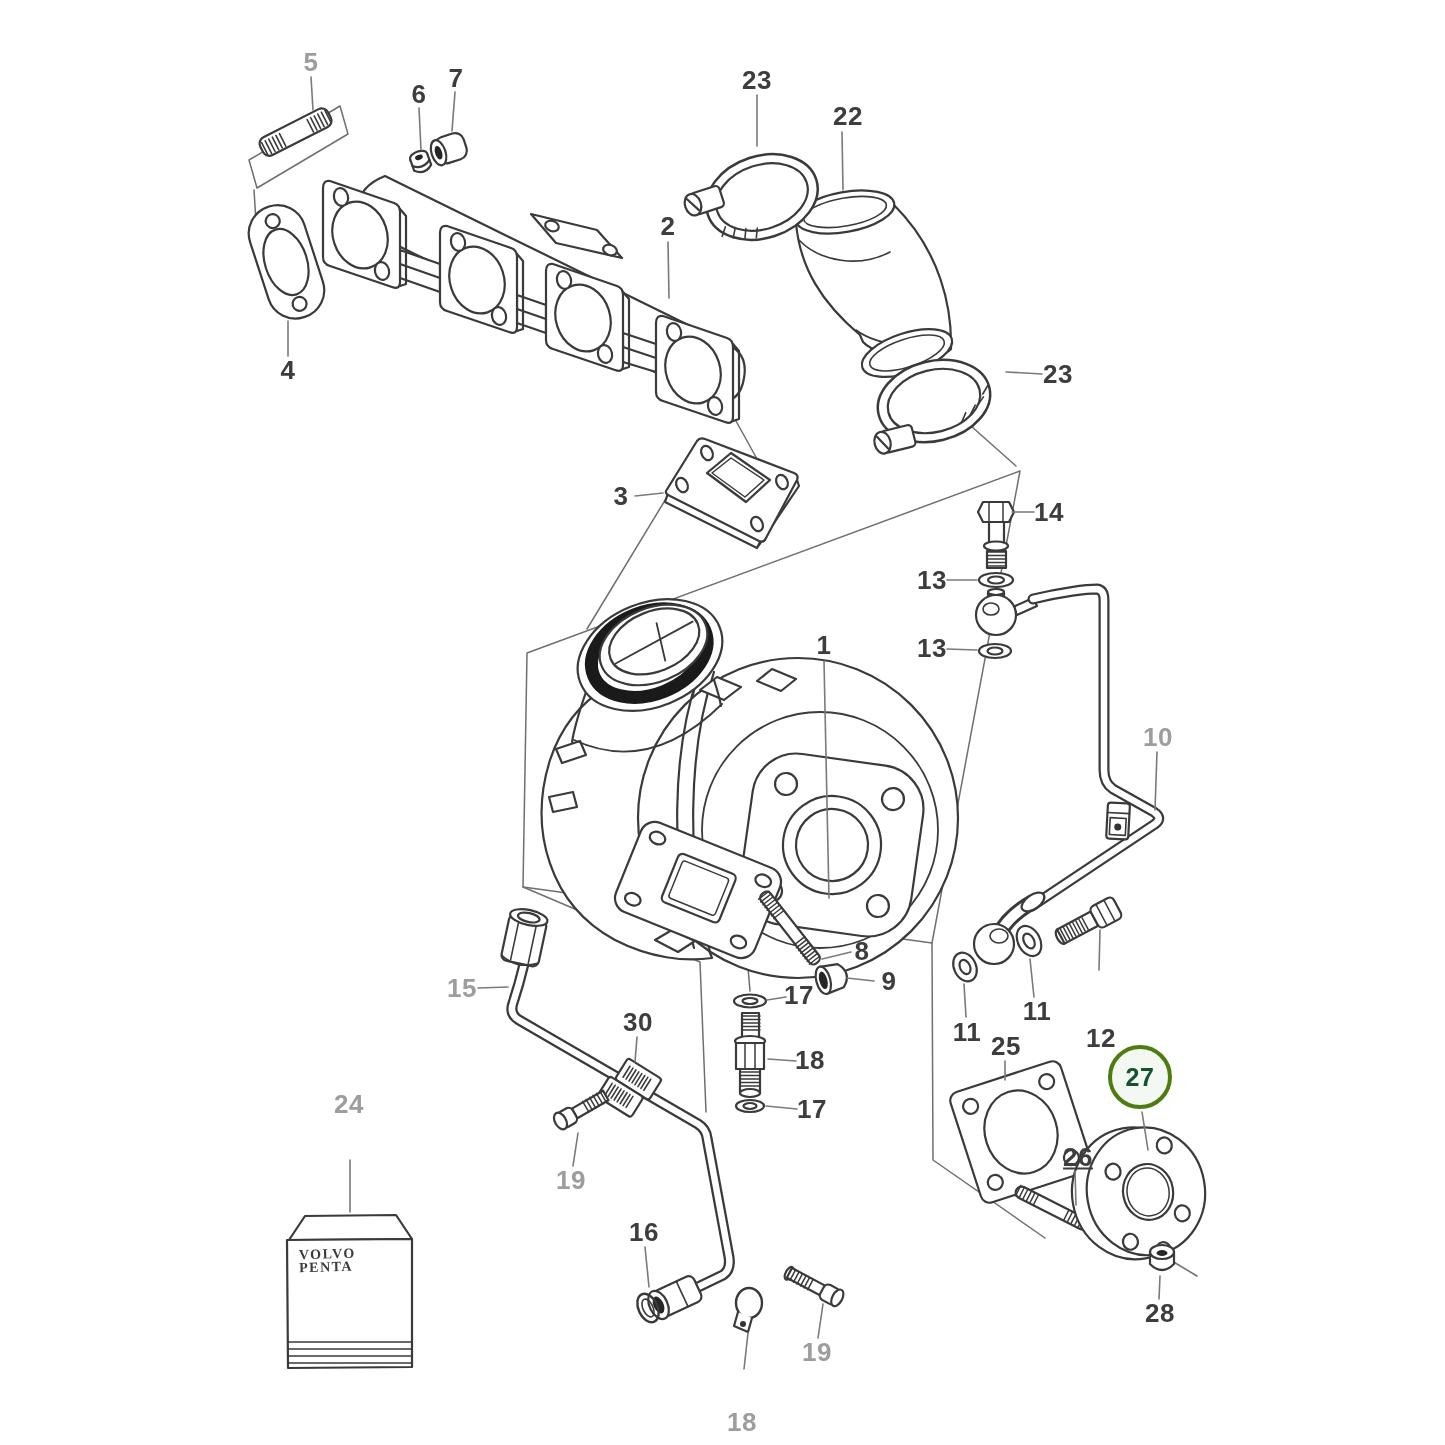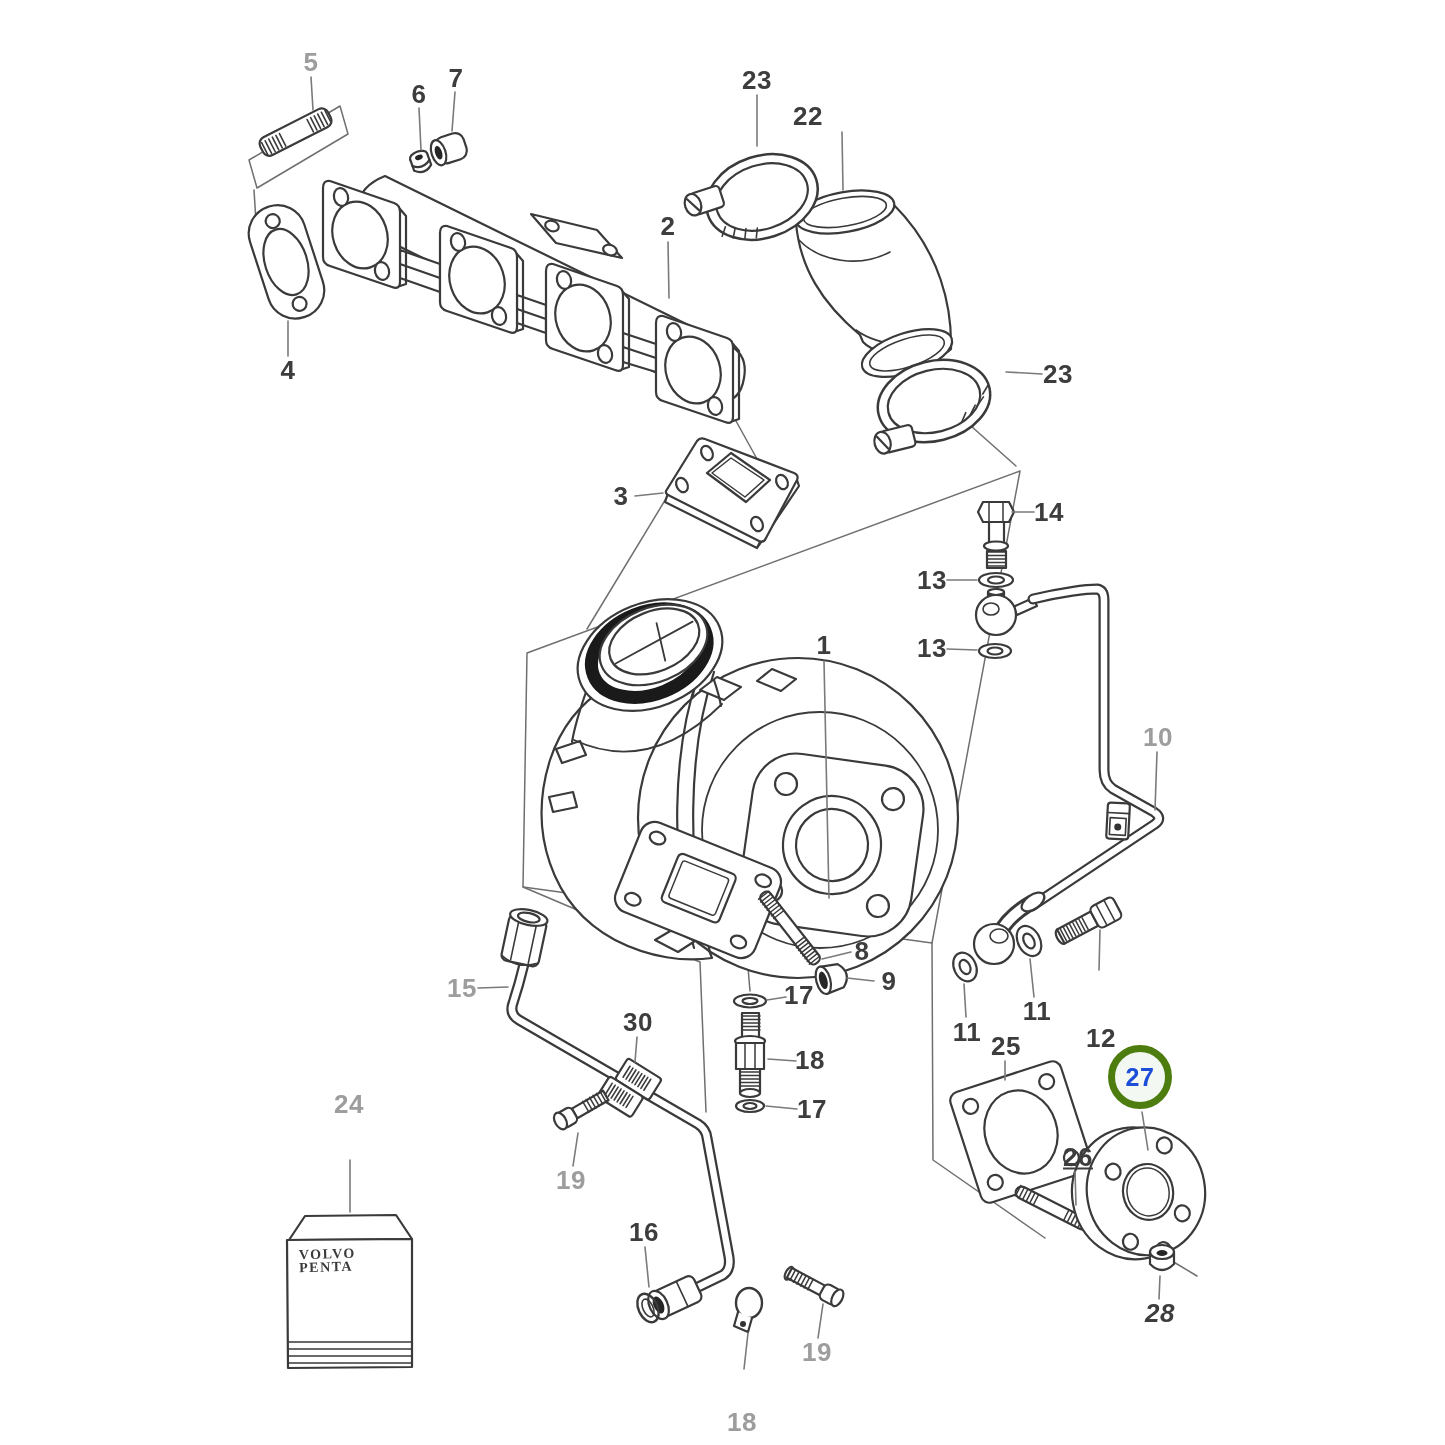--- a/index.html
+++ b/index.html
@@ -9,22 +9,22 @@
   .co{
     position:absolute;
     transform:translate(-50%,-50%);
     display:flex;align-items:center;justify-content:center;
     font:700 26px "Liberation Sans",sans-serif;
     color:#3d3d3d;letter-spacing:.5px;white-space:nowrap;
   }
   .co.muted{color:#9d9d9d;}
   .co.hl{
     width:64px;height:64px;box-sizing:border-box;
-    border:7px solid #4d7c0f;border-radius:50%;
-    background:#f3f9f2;color:#1d4ed8;font-size:25px;
+    border:4px solid #4d7c0f;border-radius:50%;
+    background:#f3f9f2;color:#14532d;font-size:25px;
   }
   .brand{
     position:absolute;left:299px;top:1247px;width:90px;
     font-family:"Liberation Serif",serif;font-weight:700;
     font-size:14px;line-height:13px;letter-spacing:1.5px;color:#3b3b3b;
     transform:rotate(-1.5deg);
   }
 </style>
 </head>
 <body>
@@ -377,21 +377,21 @@
         <line x1="744" y1="1369" x2="748" y2="1333"></line>
         <line x1="818" y1="1338" x2="823" y2="1304"></line>
       </g>
 </svg>
 
 <div id="callout-layer">
       <div class="co muted" style="left: 311px; top: 62px;">5</div>
       <div class="co" style="left: 419px; top: 94px;">6</div>
       <div class="co" style="left: 456px; top: 78px;">7</div>
       <div class="co" style="left: 757px; top: 80px;">23</div>
-      <div class="co" style="left: 808px; top: 116px;">22</div>
+      <div class="co" style="left: 848px; top: 116px;">22</div>
       <div class="co" style="left: 668px; top: 226px;">2</div>
       <div class="co" style="left: 1058px; top: 374px;">23</div>
       <div class="co" style="left: 288px; top: 370px;">4</div>
       <div class="co" style="left: 621px; top: 496px;">3</div>
       <div class="co" style="left: 1049px; top: 512px;">14</div>
       <div class="co" style="left: 932px; top: 580px;">13</div>
       <div class="co" style="left: 932px; top: 648px;">13</div>
       <div class="co" style="left: 824px; top: 645px;">1</div>
       <div class="co muted" style="left: 1158px; top: 737px;">10</div>
       <div class="co" style="left: 862px; top: 951px;">8</div>
@@ -403,21 +403,21 @@
       <div class="co" style="left: 812px; top: 1109px;">17</div>
       <div class="co" style="left: 967px; top: 1032px;">11</div>
       <div class="co" style="left: 1037px; top: 1011px;">11</div>
       <div class="co" style="left: 1101px; top: 1038px;">12</div>
       <div class="co" style="left: 1006px; top: 1046px;">25</div>
       <div class="co hl" style="left: 1140px; top: 1077px;">27</div>
       <div class="co" style="left: 1078px; top: 1157px; text-decoration: underline;">26</div>
       <div class="co muted" style="left: 349px; top: 1104px;">24</div>
       <div class="co muted" style="left: 571px; top: 1180px;">19</div>
       <div class="co" style="left: 644px; top: 1232px;">16</div>
-      <div class="co" style="left: 1160px; top: 1313px; font-style: italic;">28</div>
+      <div class="co" style="left: 1160px; top: 1313px;">28</div>
       <div class="co muted" style="left: 742px; top: 1383px; margin-top: 39px;">18</div>
       <div class="co muted" style="left: 817px; top: 1352px;">19</div>
     </div>
 
 <div class="brand">
   <div>VOLVO</div>
   <div>PENTA</div>
 </div>
 
 </div>

